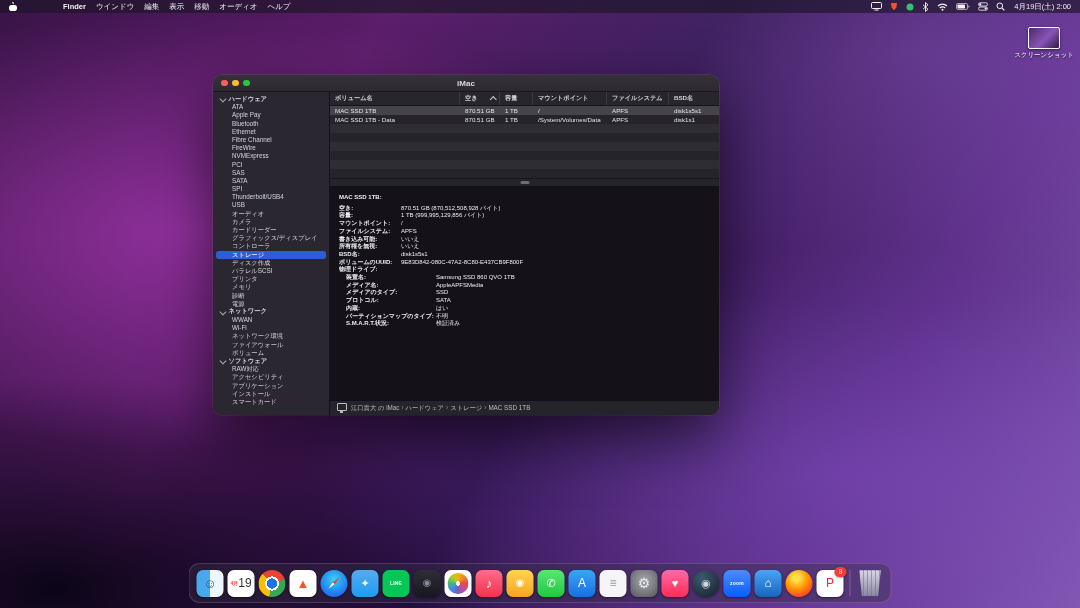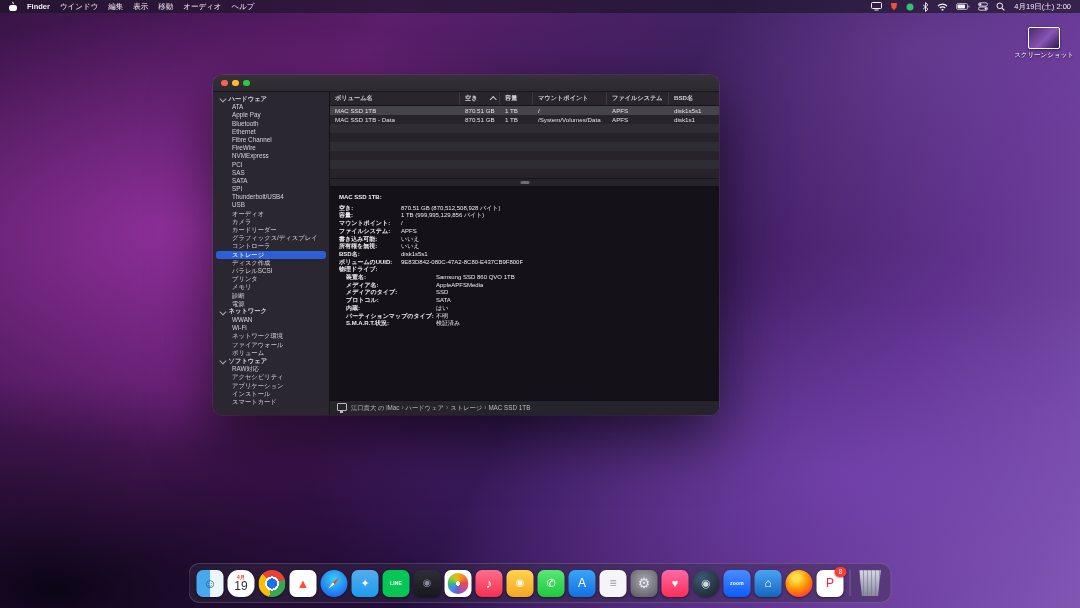--- a/index.html
+++ b/index.html
@@ -13,21 +13,21 @@
       linear-gradient(118deg,#3a1448 0%,#5a1c68 28%,#2a0f45 52%,#5b2d86 78%,#8057b0 100%);
   }
 
   
   .menubar{position:absolute;top:0;left:0;right:0;height:13px;display:flex;align-items:center;
     justify-content:space-between;padding:0 9px;background:rgba(28,22,38,0.65);
     backdrop-filter:blur(12px);color:rgba(255,255,255,0.94);font-size:7.5px;z-index:40;}
   .mb-left{display:flex;align-items:center;gap:10px;}
   .mb-items{display:flex;gap:10px;}
   .mb-item{white-space:nowrap;cursor:default;}
-  .mb-app{font-weight:700;}
+  .mb-app{font-weight:700;margin-left:36px;}
   .apple{position:relative;width:8px;height:9px;display:inline-block;}
   .apple::before{content:'';position:absolute;bottom:0;left:0;width:8px;height:6.5px;background:#fff;
     border-radius:2.5px 2.5px 2.8px 2.8px;}
   .apple::after{content:'';position:absolute;top:0;left:3.4px;width:2.2px;height:2.4px;background:#fff;
     border-radius:0 100% 0 100%;transform:rotate(12deg);}
   .mb-right{display:flex;align-items:center;gap:9px;}
   .mb-status{display:flex;align-items:center;gap:8px;}
   .sicon{display:inline-flex;align-items:center;opacity:0.95;}
   .mb-clock{white-space:nowrap;}
 
@@ -100,21 +100,21 @@
   
   .dock{position:absolute;bottom:5px;left:50%;transform:translateX(-50%);height:38px;display:flex;
     align-items:center;gap:4px;padding:0 7px;background:rgba(55,48,72,0.42);
     border:1px solid rgba(255,255,255,0.14);border-radius:11px;backdrop-filter:blur(14px);z-index:30;}
   .tile{width:27px;height:27px;border-radius:6.5px;display:flex;align-items:center;justify-content:center;
     position:relative;box-shadow:0 1px 2.5px rgba(0,0,0,0.45);flex-shrink:0;cursor:pointer;}
   .tile .glyph{line-height:1;font-size:12px;}
   .tile .ttext{font-size:5px;font-weight:700;letter-spacing:0.2px;}
   .cal-m{font-size:5px;color:#ff3b30;font-weight:700;line-height:5px;margin-top:1px;display:block;text-align:center;}
   .cal-d{font-size:12px;color:#333;line-height:12px;font-weight:300;display:block;text-align:center;}
-  .d-calendar{flex-direction:column;border-radius:11px;}
+  .d-calendar{flex-direction:row;}
   .safari-needle{width:3px;height:16px;background:linear-gradient(180deg,#ff3b30 50%,#f5f5f7 50%);
     clip-path:polygon(50% 0,100% 50%,50% 100%,0 50%);transform:rotate(45deg);display:block;}
   .photos-pin{width:21px;height:21px;border-radius:50%;display:block;
     background:radial-gradient(circle,#ffffff 0 14%,rgba(0,0,0,0) 14%),
       conic-gradient(#f5b400,#f28030,#e8474b,#c54b9b,#7b5ab5,#4285f4,#3bb878,#a6ce39,#f5b400);}
   .badge{position:absolute;top:-3px;right:-3px;min-width:10px;height:10px;border-radius:5px;background:#ff3b30;
     color:#fff;font-size:6.5px;line-height:10px;text-align:center;padding:0 1px;box-shadow:0 1px 2px rgba(0,0,0,0.4);}
   .dock-divider{width:1px;height:26px;background:rgba(255,255,255,0.22);margin:0 2px;flex-shrink:0;}
   .d-trash{background:
       repeating-linear-gradient(90deg,transparent 0 3px,rgba(110,114,132,0.55) 3px 4px),
@@ -200,20 +200,21 @@
     <div class="flabel">スクリーンショット</div>
   </div>
 
   <div class="window">
     <div class="titlebar">
       <div class="traffic">
         <span class="tl red"></span>
         <span class="tl yellow"></span>
         <span class="tl green"></span>
       </div>
+      <div class="wtitle">iMac</div>
     </div>
     <div class="wbody">
       <div class="sidebar" id="sidebar">
           <div class="sb-header">
             <span class="caret"></span>
             <span>ハードウェア</span>
           </div>
           <div class="sb-item">ATA</div>
           <div class="sb-item">Apple Pay</div>
           <div class="sb-item">Bluetooth</div>

